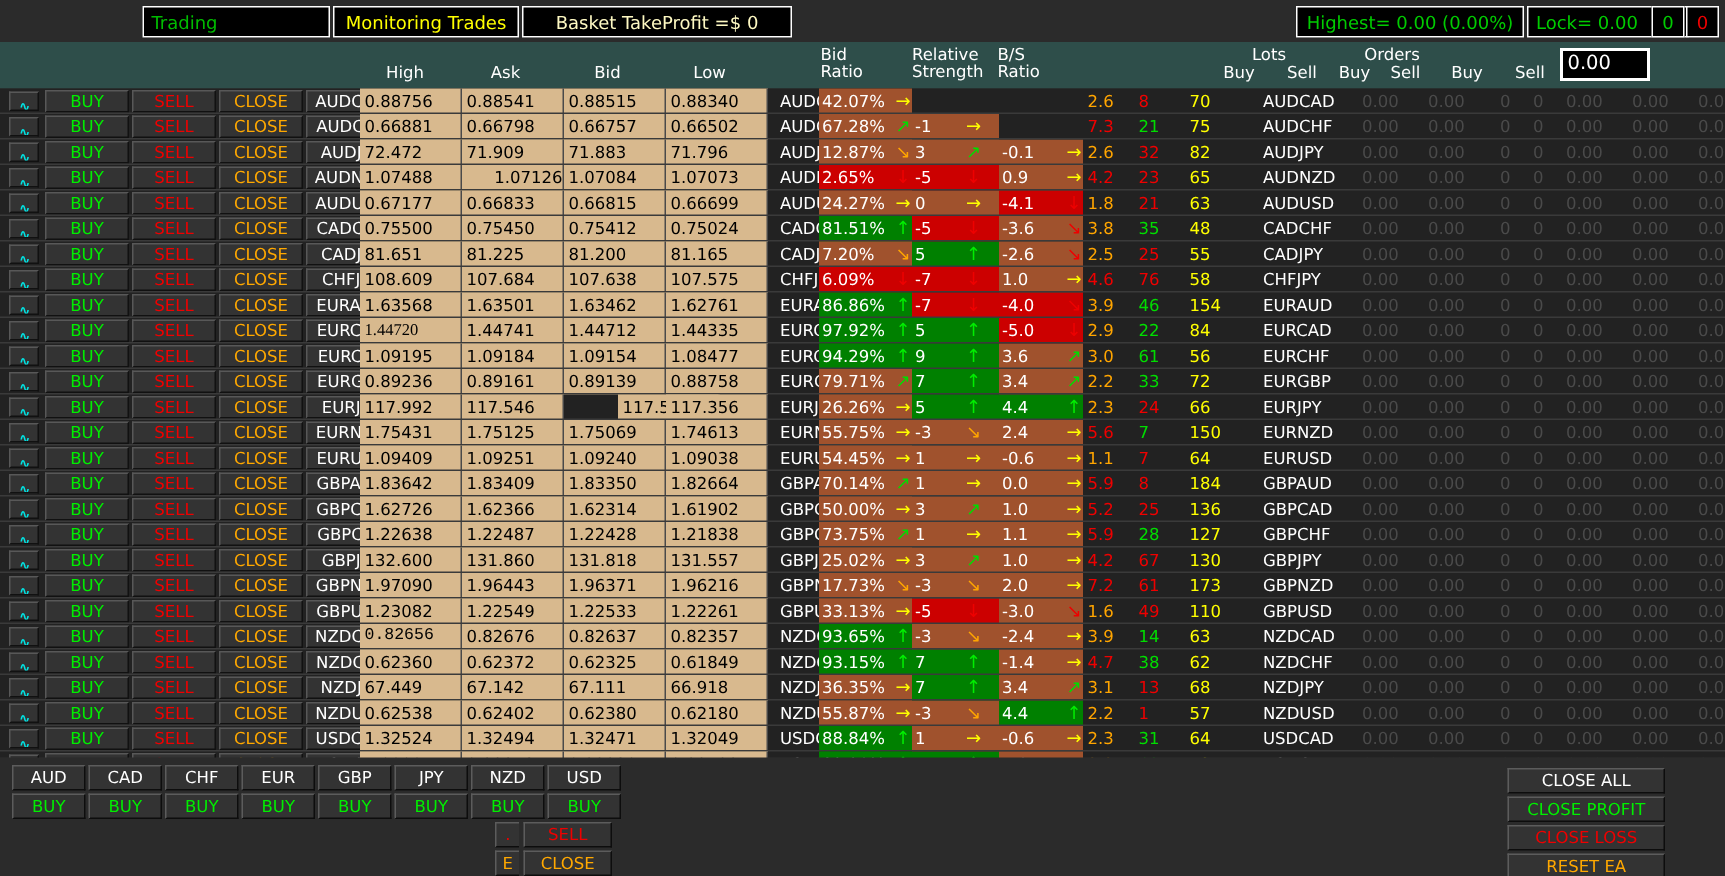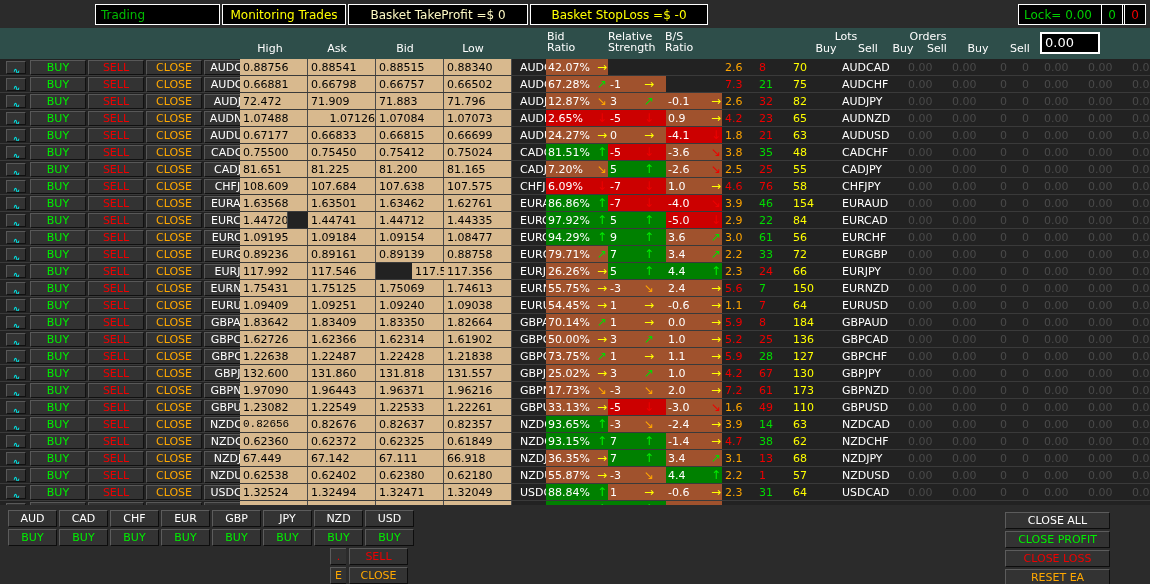--- a/index.html
+++ b/index.html
@@ -110,22 +110,22 @@
   <div class="topbar">
     <div class="tb-box left" id="tb-trading" style="left:95px;width:125px;">
       <span style="color: rgb(0, 187, 0);">Trading</span>
     </div>
     <div class="tb-box" id="tb-mon" style="left:222px;width:124px;">
       <span style="color: rgb(255, 255, 0);">Monitoring Trades</span>
     </div>
     <div class="tb-box" id="tb-tp" style="left:348px;width:180px;">
       <span style="color: #fef9c3;">Basket TakeProfit =$ 0</span>
     </div>
-    <div class="tb-box" id="tb-sl" style="left:530px;width:178px;">
-      <span style="color: rgb(255, 255, 0);">Basket StopLoss =$ -0</span>
+    <div class="tb-box" id="tb-high" style="left:864px;width:152px;">
+      <span style="color: rgb(0, 204, 0);">Highest= 0.00 (0.00%)</span>
     </div>
     <div class="tb-box left" id="tb-lock" style="left: 1018px; width: 108px;">
       <span style="color: rgb(0, 204, 0);">Lock= 0.00</span>
     </div>
     <div class="tb-box" id="tb-cg" style="left: 1101px; width: 22px;">
       <span style="color: rgb(0, 204, 0);">0</span>
     </div>
     <div class="tb-box" id="tb-cr" style="left: 1124px; width: 22px;">
       <span style="color: rgb(238, 0, 0);">0</span>
     </div>
@@ -487,21 +487,21 @@
         <div class="cell zero" style="left: 1086px; width: 44px;">0.00</div>
         <div class="cell zero" style="left: 1130px; width: 40px;">0.00</div>
         <div class="rowsep"></div>
       </div>
       <div class="row">
         <div class="cell btn3d" style="left: 6px; width: 20px;;height:13px;top:2px;"><span class="wave">∿</span></div>
         <div class="cell btn3d b-buy" style="left: 30px; width: 56px;;height:15px;top:1px;line-height:13px;">BUY</div>
         <div class="cell btn3d b-sell" style="left: 88px; width: 56px;;height:15px;top:1px;line-height:13px;">SELL</div>
         <div class="cell btn3d b-close" style="left: 146px; width: 56px;;height:15px;top:1px;line-height:13px;">CLOSE</div>
         <div class="cell btn3d sym" style="left: 204px; width: 60px;;height:15px;top:1px;line-height:13px;">EURCAD</div>
-        <div class="cell price" style="left: 240px; width: 48px;">1.44720</div>
+        <div class="cell price" style="left: 240px; width: 68px; font-family: Liberation Serif, serif;">1.44720</div>
         <div class="cell price" style="left: 308px; width: 68px;">1.44741</div>
         <div class="cell price" style="left: 376px; width: 68px;">1.44712</div>
         <div class="cell price" style="left: 444px; width: 68px;">1.44335</div>
         <div class="cell symplain" style="left: 516px; width: 58px;">EURCAD</div>
         <div class="cell ratio" style="left: 546px; width: 62px;;background:#008000;color:#ffffff;">
           <span class="v">97.92%</span>
           <span class="ar" style="color: rgb(0, 238, 0);">↑</span>
         </div>
         <div class="cell ratio" style="left: 608px; width: 58px;;background:#008000;color:#ffffff;">
           <span class="v">9</span>

